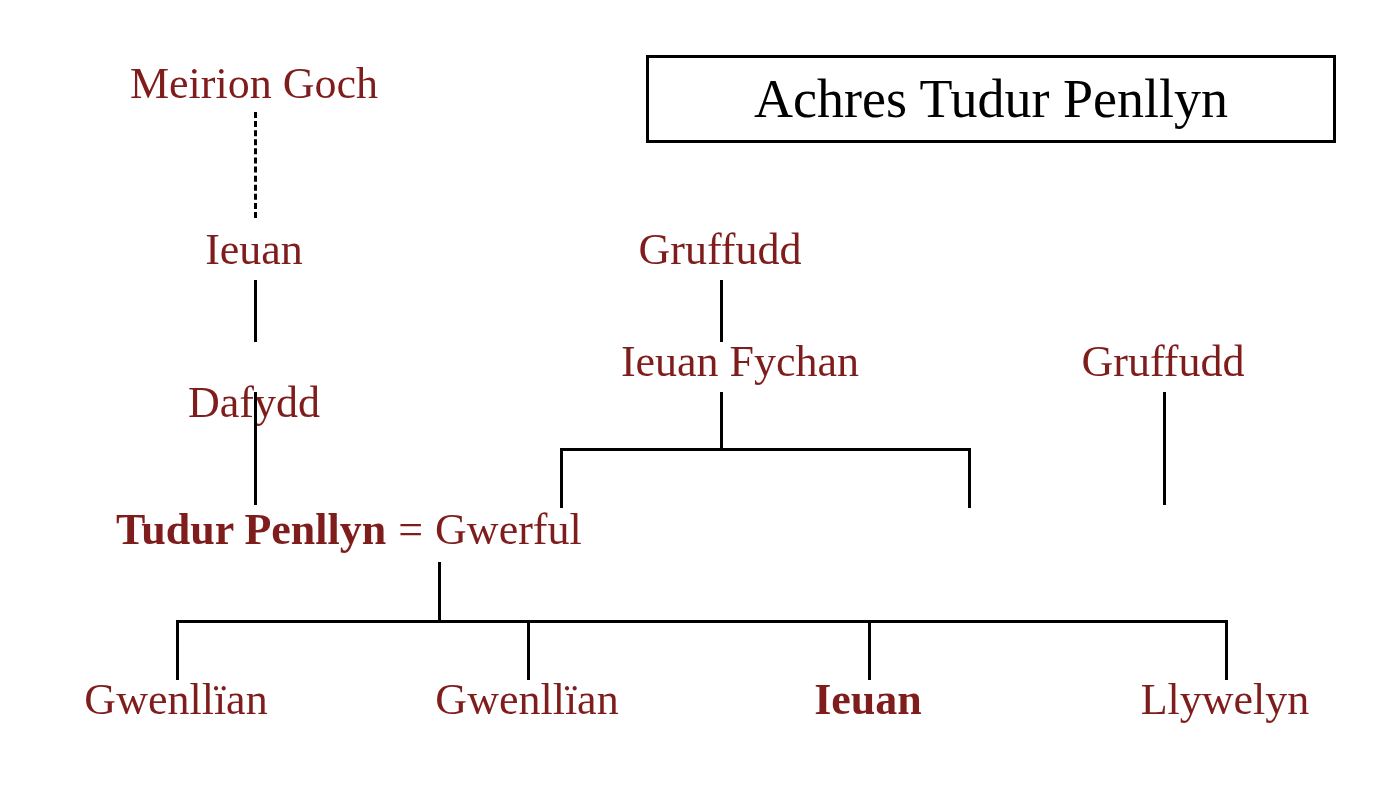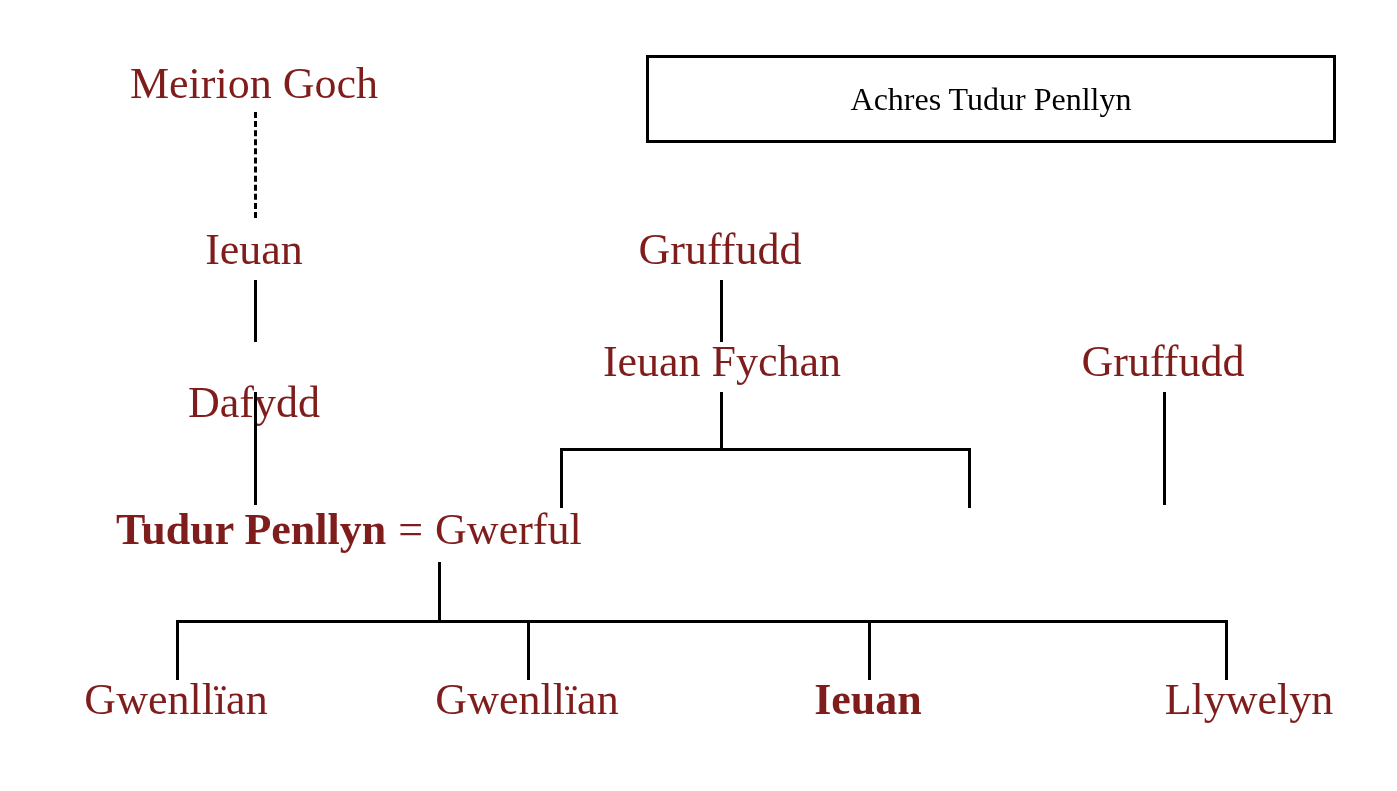--- a/index.html
+++ b/index.html
@@ -40,21 +40,21 @@
     width: 690px;
     height: 88px;
     border: 3px solid #000000;
     box-sizing: border-box;
     display: flex;
     align-items: center;
     justify-content: center;
     background: #ffffff;
   }
   .title-text {
-    font-size: 32px;
+    font-size: 54px;
     line-height: 1;
     white-space: nowrap;
   }
   .vline {
     position: absolute;
     width: 0;
     border-left: 3px solid #000000;
   }
   .vline.dashed {
     border-left: 3px dashed #000000;
@@ -81,21 +81,21 @@
   <div class="node centered" style="left:254px; top:228px;">Ieuan</div>
 
   <div class="node centered" style="left:720px; top:228px;">Gruffudd</div>
 
   <div class="vline" style="left:254px; top:280px; height:62px;"></div>
 
   <div class="vline" style="left:720px; top:280px; height:62px;"></div>
 
   <div class="node centered" style="left:254px; top:340px;margin-top:41px;">Dafydd</div>
 
-  <div class="node centered" style="left:722px; top:340px;">Ieuan Fychan</div>
+  <div class="node centered" style="left:740px; top:340px;">Ieuan Fychan</div>
 
   <div class="node centered" style="left:1163px; top:340px;">Gruffudd</div>
 
   <div class="vline" style="left:254px; top:392px; height:113px;"></div>
 
   <div class="vline" style="left:1163px; top:392px; height:113px;"></div>
 
   <div class="vline" style="left:720px; top:392px; height:58px;"></div>
   <div class="hline" style="left:560px; top:448px; width:410px;"></div>
   <div class="vline" style="left:560px; top:448px; height:60px;"></div>
@@ -113,15 +113,15 @@
   <div class="vline" style="left:527px; top:620px; height:60px;"></div>
   <div class="vline" style="left:868px; top:620px; height:60px;"></div>
   <div class="vline" style="left:1225px; top:620px; height:60px;"></div>
 
   <div class="node centered" style="left:176px; top:678px;">Gwenllïan</div>
 
   <div class="node centered" style="left:527px; top:678px;">Gwenllïan</div>
 
   <div class="node centered bold" style="left:868px; top:678px;">Ieuan</div>
 
-  <div class="node centered" style="left:1225px; top:678px;margin-left:24px;">Llywelyn</div>
+  <div class="node centered" style="left:1225px; top:678px;">Llywelyn</div>
 
 </div>
 
 </body></html>

